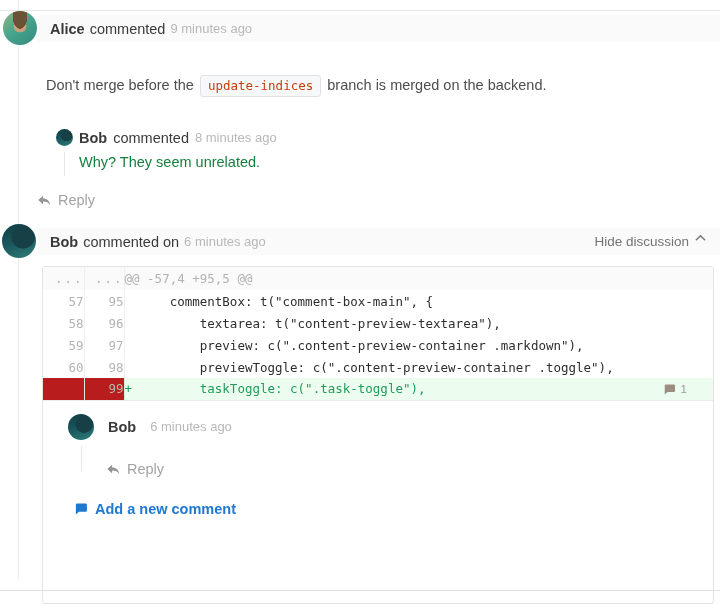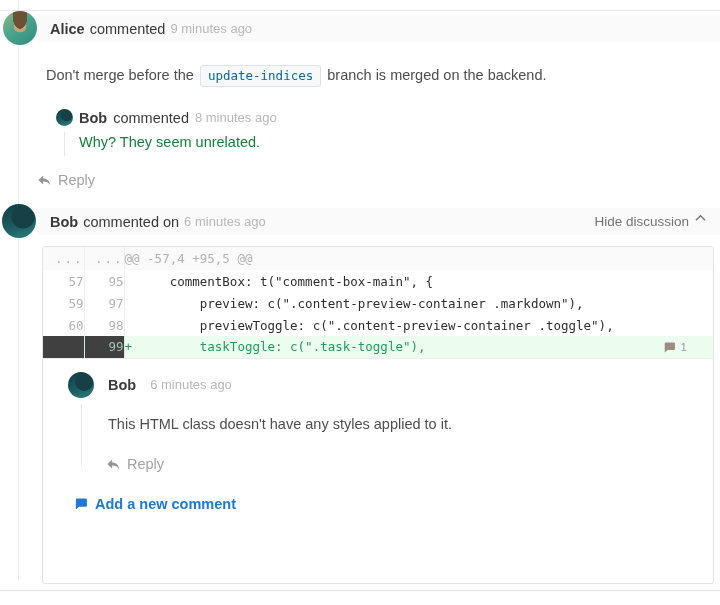--- a/index.html
+++ b/index.html
@@ -36,23 +36,23 @@
   .time { color:#b8b8b8; font-size:13px; }
   .file-link { color:#3b7cb5; text-decoration:none; cursor:pointer; }
   .hdr-right { margin-left:auto; color:#737373; font-size:13.5px; display:flex; align-items:flex-start; gap:6px; cursor:pointer; }
 
   .d1-header { margin-top:11px; }
   .d1-avatar { position:absolute; left:3px; top:0; }
   .d2-avatar { position:absolute; left:2px; top:0; }
 
   .d1-body { margin:12px 20px 0 46px; line-height:21px; color:#4e4e4e; }
   .code-chip {
-    font-family:"DejaVu Sans Mono", monospace; font-size:12.5px; color:#0369a1;
+    font-family:"DejaVu Sans Mono", monospace; font-size:12.5px; color:#c2410c;
     background:#f7f8fa; border:1px solid #dfe1e5; border-radius:3px; padding:1px 7px 2px;
-    display:inline-block; margin:8px 2px; line-height:17px;
+    display:inline-block; margin:18px 2px; line-height:17px;
   }
 
   
   .nested { margin:14px 20px 0 56px; position:relative; padding-bottom:2px; }
   .nested::before { content:""; position:absolute; left:8px; top:23px; bottom:-4px; width:1px; background:#e8e8e8; }
   .nested-hdr { display:flex; align-items:center; gap:6px; }
   .nested-body { margin:8px 0 0 23px; color:#15803d; }
 
   .reply-row { display:flex; align-items:center; gap:7px; color:#a3a3a3; cursor:pointer; font-size:14.5px; }
   .reply-1 { margin:20px 0 0 37px; }
@@ -65,21 +65,21 @@
     border-radius:3px; background:#fff; overflow:hidden; }
 
   table.diff { width:100%; border-collapse:collapse; font-family:"DejaVu Sans Mono", monospace; font-size:12.5px; }
   table.diff td { height:22px; padding:0; vertical-align:middle; }
   td.gut { width:41px; text-align:right; padding-right:12px; color:#b4b4b4; border-right:1px solid #efefef; cursor:pointer; }
   td.gut2 { width:40px; }
   td.codecell { padding-left:8px; color:#2e2e2e; white-space:nowrap; }
   tr.hunk td { height:23px; background:#fafafa; color:#b2b2b2; }
   tr.hunk td.gut { letter-spacing:2px; }
   tr.added td.codecell { background:#ecfdf0; color:#1f9d5a; }
-  tr.added td.gut { background:#404040; color:#a9bfb1; border-right-color:#d3ecdc; }
+  tr.added td.gut { background:#b91c1c; color:#a9bfb1; border-right-color:#d3ecdc; }
   .marker { display:inline-block; width:2ch; white-space:pre; }
   .src { white-space:pre; }
   tr.added td.codecell { position:relative; }
   .cmt-badge { position:absolute; right:26px; top:0; height:22px; display:flex; align-items:center; gap:5px;
     color:#9a9a9a; font-size:11.5px; font-family:"Liberation Sans", sans-serif; cursor:pointer; }
   .flag-icon { width:13px; height:13px; fill:#9b8d80; }
   table.diff { border-bottom:1px solid #ececec; }
 
   
   .inner-thread { position:relative; margin:13px 16px 0 25px; }
@@ -162,20 +162,25 @@
           <td class="gut">...</td>
           <td class="gut gut2">...</td>
           <td class="codecell">@@ -57,4 +95,5 @@</td>
         </tr>
         <tr>
           <td class="gut">57</td>
           <td class="gut gut2">95</td>
           <td class="codecell"><span class="marker"></span><span class="src">    commentBox: t("comment-box-main", {</span></td>
         </tr>
         <tr>
+          <td class="gut">58</td>
+          <td class="gut gut2">96</td>
+          <td class="codecell"><span class="marker"></span><span class="src">        textarea: t("content-preview-textarea"),</span></td>
+        </tr>
+        <tr>
           <td class="gut">59</td>
           <td class="gut gut2">97</td>
           <td class="codecell"><span class="marker"></span><span class="src">        preview: c(".content-preview-container .markdown"),</span></td>
         </tr>
         <tr>
           <td class="gut">60</td>
           <td class="gut gut2">98</td>
           <td class="codecell"><span class="marker"></span><span class="src">        previewToggle: c(".content-preview-container .toggle"),</span></td>
         </tr>
         <tr class="added">
@@ -194,21 +199,20 @@
       </tbody>
         </table>
 
       <div class="inner-thread">
         <div class="ic-header">
           <span class="avatar av-md av-bob"></span>
           <span class="author">Bob</span>
           <span class="time">6 minutes ago</span>
         </div>
         <div class="ic-body">
-          <p>This HTML class doesn't have any styles applied to it.</p>
         </div>
         <div class="reply-row reply-2">
           <svg class="reply-icon" viewBox="0 0 16 16">
               <path d="M7 3 L1.5 8 L7 13 V9.8 C11 9.8 13.4 11 15 14 C14.6 9 11.5 6.3 7 6.3 Z"></path>
             </svg>
           <span>Reply</span>
         </div>
       </div>
 
       <div class="add-comment">

